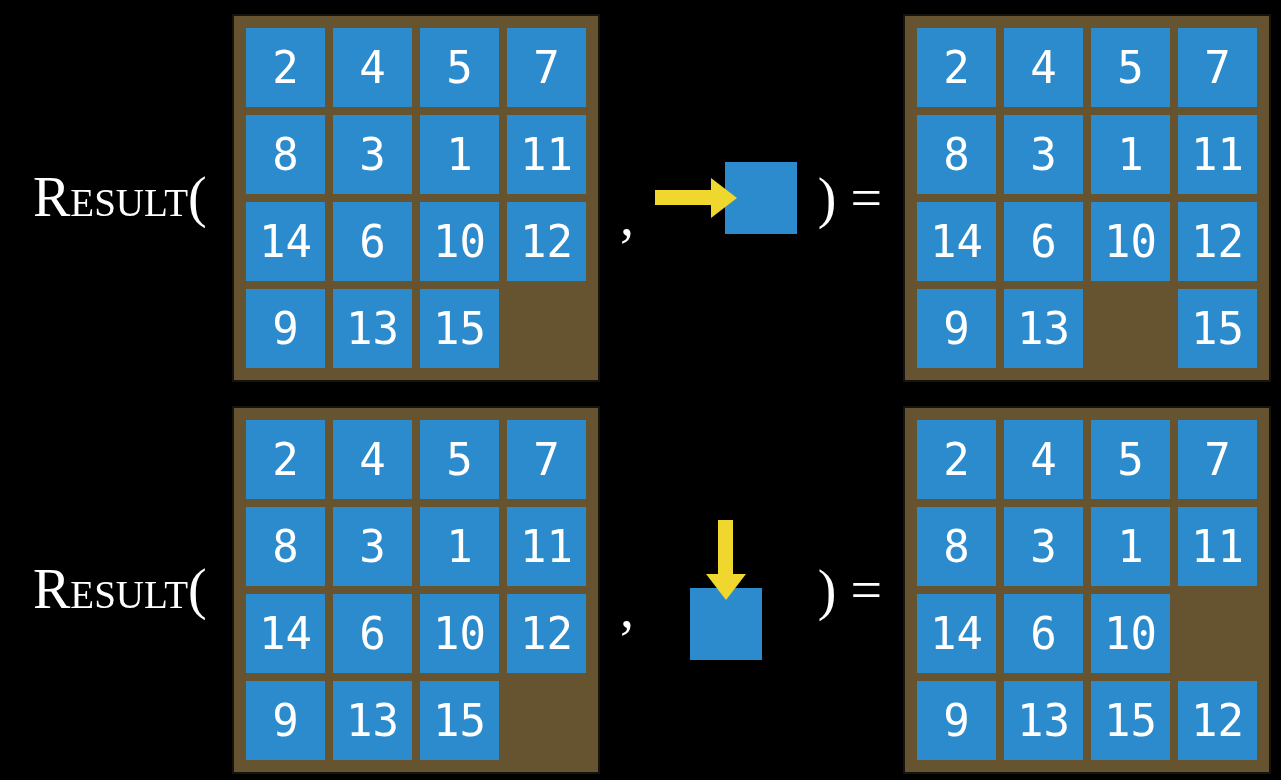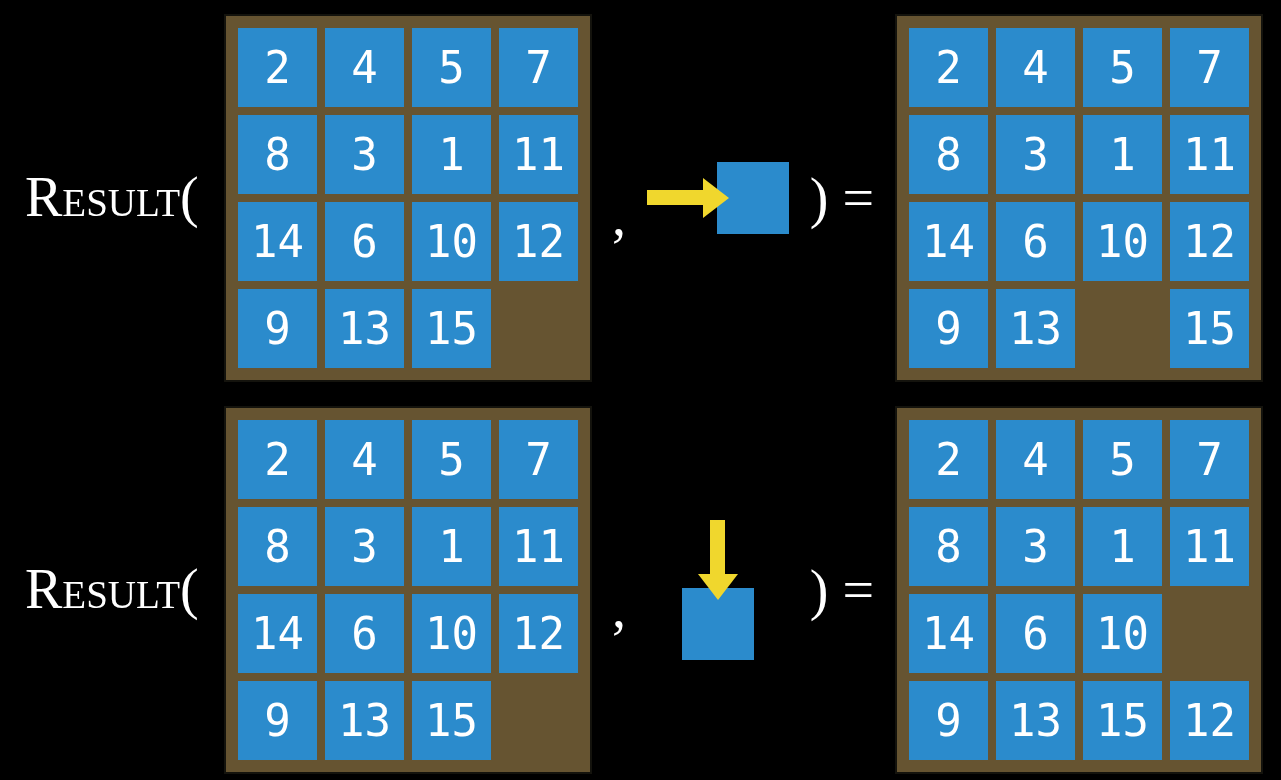--- a/index.html
+++ b/index.html
@@ -3,21 +3,21 @@
 <meta charset="utf-8">
 <style>
   html,body{margin:0;padding:0;background:#000;}
   body{width:1281px;height:780px;overflow:hidden;}
   .canvas{position:relative;width:1281px;height:780px;box-sizing:border-box;padding-top:12px;background:#000;}
   .eq-row{display:flex;align-items:center;}
   .eq-row.r1{height:371px;margin-bottom:20px;}
   .eq-row.r2{height:373px;}
 
   .result-label{
-    flex:0 0 199px;margin-left:25px;width:199px;
+    flex:0 0 199px;margin-left:33px;width:199px;
     font-family:"Liberation Serif",serif;font-variant:small-caps;
     font-size:56px;color:#fff;line-height:1.1;white-space:nowrap;
   }
 
   .board{
     flex:0 0 368px;width:368px;height:368px;box-sizing:border-box;
     background:#665431;border:2px solid #14130d;
     padding:12px;display:grid;
     grid-template-columns:repeat(4,79px);grid-template-rows:repeat(4,79px);
     gap:8px;

